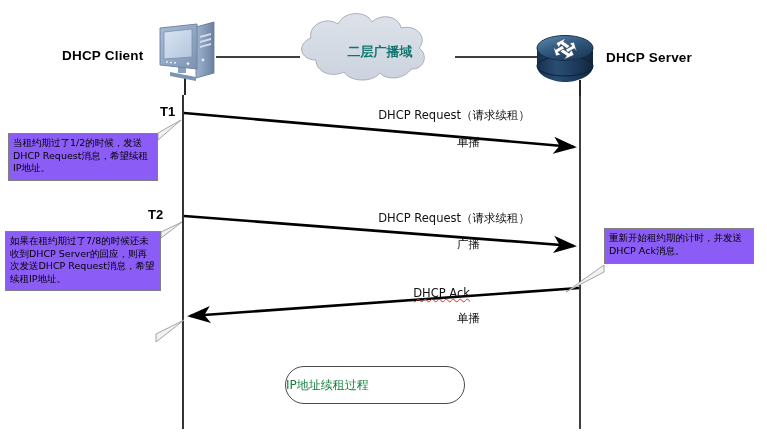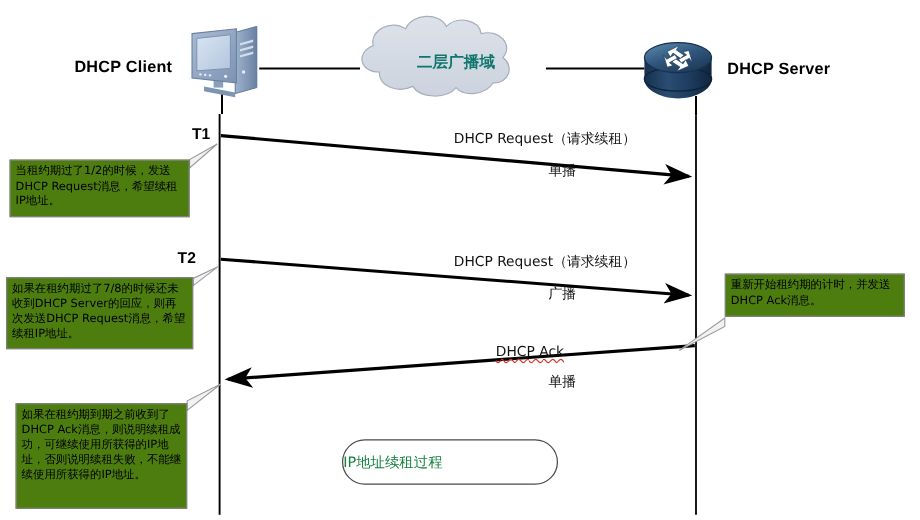--- a/index.html
+++ b/index.html
@@ -50,21 +50,21 @@
     font-size:11.5px;
     color:#111;
     white-space:nowrap;
     font-family:"DejaVu Sans",sans-serif;
   }
 
   .callout{
     position:absolute;
     box-sizing:border-box;
     border:1px solid #808080;
-    background:#4d7c0f;
+    background:#8b5cf6;
     font-size:9.5px;
     line-height:12.6px;
     color:#000;
     padding:3px 4px 2px 4px;
     font-family:"DejaVu Sans",sans-serif;
     letter-spacing:0px;
   }
 
   #callout-t1{left:8px;top:133px;width:150px;height:48px;}
   #callout-t2{left:5px;top:231px;width:156px;height:60px;}
@@ -223,19 +223,18 @@
 
   <div class="msg-label" style="left:280px;top:237px;width:200px;">广播</div>
   <div class="msg-label" style="left:280px;top:311px;width:200px;">单播</div>
 
   <div class="callout" id="callout-t1">当租约期过了1/2的时候，发送DHCP Request消息，希望续租IP地址。</div>
 
   <div class="callout" id="callout-t2">如果在租约期过了7/8的时候还未收到DHCP Server的回应，则再次发送DHCP Request消息，希望续租IP地址。</div>
 
   <div class="callout" id="callout-server">重新开始租约期的计时，并发送DHCP Ack消息。</div>
 
-  <div class="callout" id="callout-result">如果在租约期到期之前收到了DHCP Ack消息，则说明续租成功，可继续使用所获得的IP地址，否则说明续租失败，不能继续使用所获得的IP地址。</div>
 
   <div id="title-box">
     <span>IP地址续租过程</span>
   </div>
 
 </div>
 
 </body></html>

